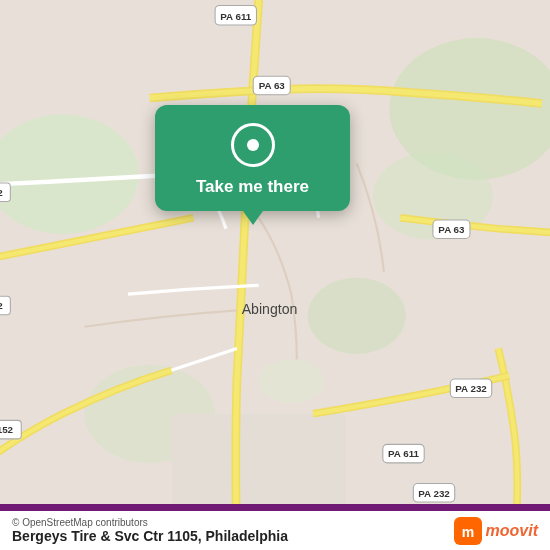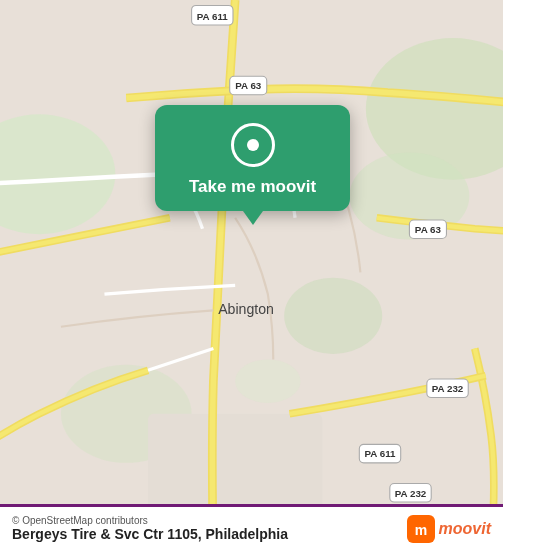--- a/index.html
+++ b/index.html
@@ -6,21 +6,21 @@
     body {
       width: 550px;
       height: 550px;
       overflow: hidden;
       font-family: Arial, sans-serif;
       position: relative;
     }
 
     
     #map-container {
-      width: 503px;
+      width: 550px;
       height: 550px;
       position: relative;
       background-color: #e8e0d8;
       overflow: hidden;
     }
 
     
     #map-svg {
       position: absolute;
       top: 0; left: 0;
@@ -87,21 +87,21 @@
     
     #bottom-bar {
       position: absolute;
       bottom: 0; left: 0;
       width: 100%;
       background: white;
       padding: 8px 12px 8px 12px;
       display: flex;
       align-items: center;
       justify-content: space-between;
-      border-top: 3px solid #701a75;
+      border-top: 7px solid #701a75;
       z-index: 20;
       height: 46px;
     }
 
     #bottom-left {
       display: flex;
       flex-direction: column;
     }
 
     #attribution-text {
@@ -207,21 +207,21 @@
 
     <rect x="12" y="386" width="30" height="17" rx="3" fill="white" stroke="#aaa" stroke-width="1"></rect>
     <text x="27" y="398" text-anchor="middle" font-size="9" font-weight="bold" fill="#333">152</text>
 
     <text x="270" y="288" text-anchor="middle" font-size="13" fill="#444" font-weight="500">Abington</text>
   </svg>
 
   <div id="popup-card">
     <div id="popup-pin">
     </div>
-    <span id="popup-label">Take me moovit</span>
+    <span id="popup-label">Take me there</span>
   </div>
 
   <div id="bottom-bar">
     <div id="bottom-left">
       <span id="attribution-text">© OpenStreetMap contributors</span>
       <span id="location-text">Bergeys Tire &amp; Svc Ctr 1105, Philadelphia</span>
     </div>
     <div id="moovit-logo">
 
       <svg id="moovit-icon" viewBox="0 0 28 28">

